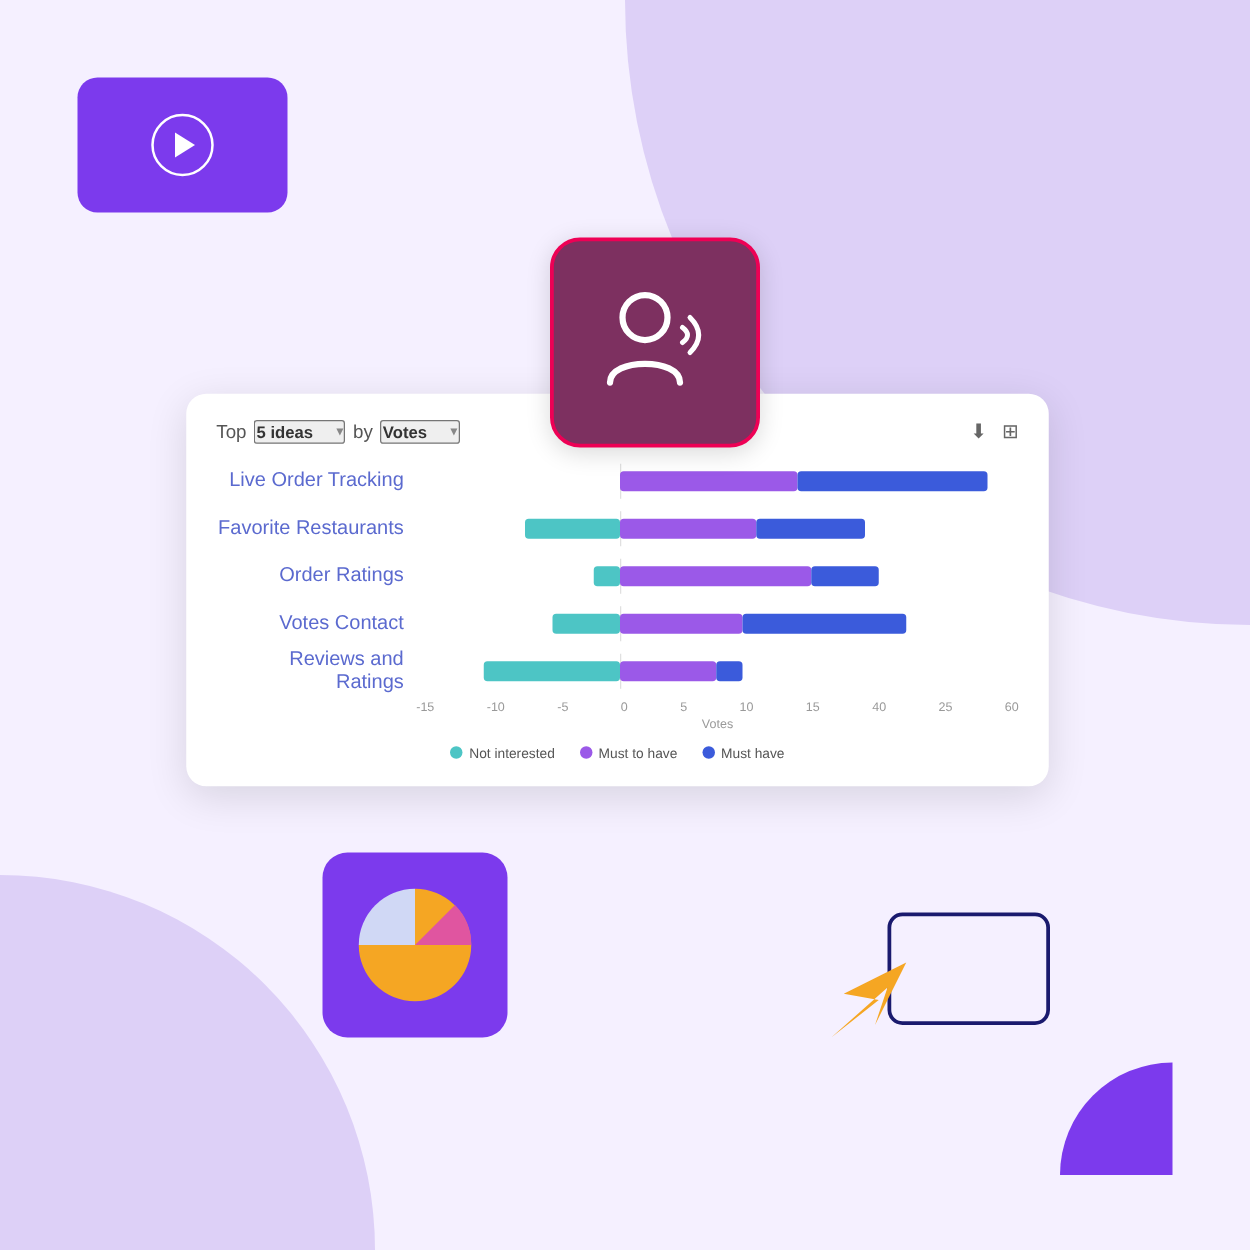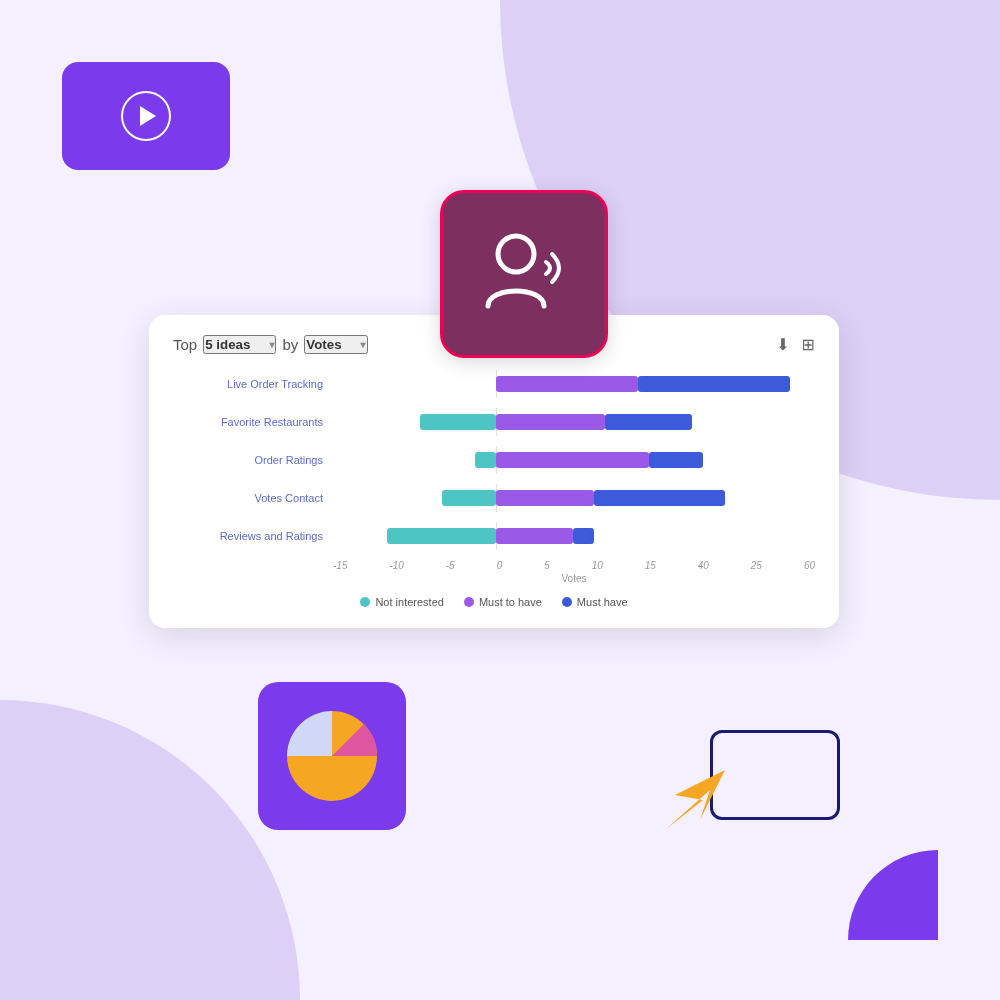--- a/index.html
+++ b/index.html
@@ -199,41 +199,40 @@
     .bar-row {
       display: flex;
       align-items: center;
       margin-bottom: 10px;
       height: 28px;
     }
 
     .bar-label {
       width: 160px;
       text-align: right;
-      font-size: 11px;
+      font-size: 16px;
       color: #5b6acf;
       padding-right: 10px;
       flex-shrink: 0;
       font-weight: 500;
     }
 
     .bar-area {
       flex: 1;
       position: relative;
       height: 28px;
       display: flex;
       align-items: center;
     }
 
     
     .x-axis {
       display: flex;
       margin-top: 2px;
       padding-left: 160px;
-      font-style: italic;
     }
 
     .x-axis-labels {
       flex: 1;
       display: flex;
       justify-content: space-between;
       font-size: 10px;
       color: #999;
     }
 
@@ -250,21 +249,21 @@
       display: flex;
       justify-content: center;
       gap: 20px;
       margin-top: 12px;
       font-size: 11px;
       color: #555;
     }
 
     .legend-item {
       display: flex;
-      align-items: center;
+      align-items: flex-start;
       gap: 5px;
     }
 
     .legend-dot {
       width: 10px;
       height: 10px;
       border-radius: 50%;
       flex-shrink: 0;
     }
 

